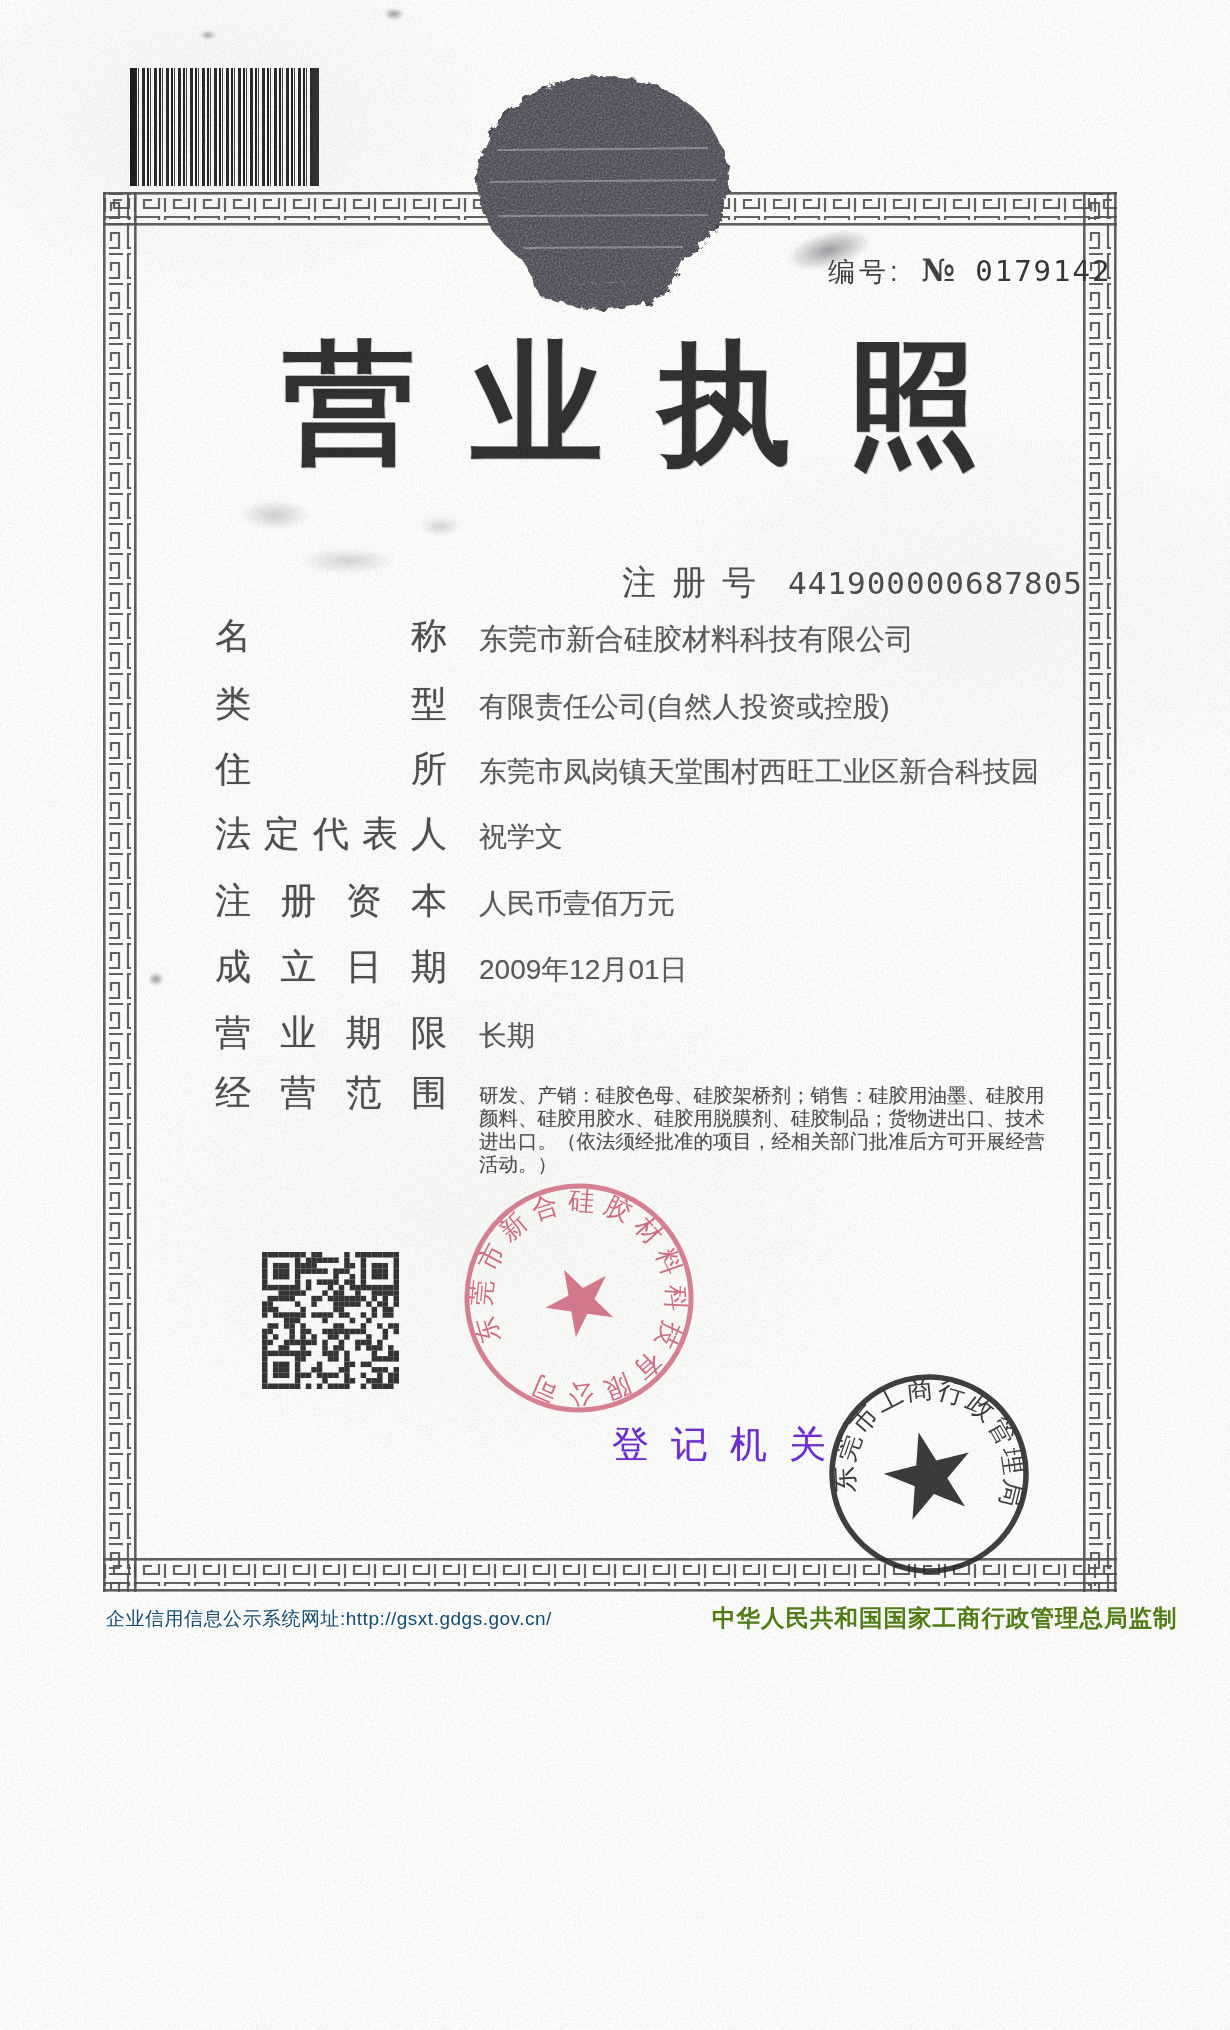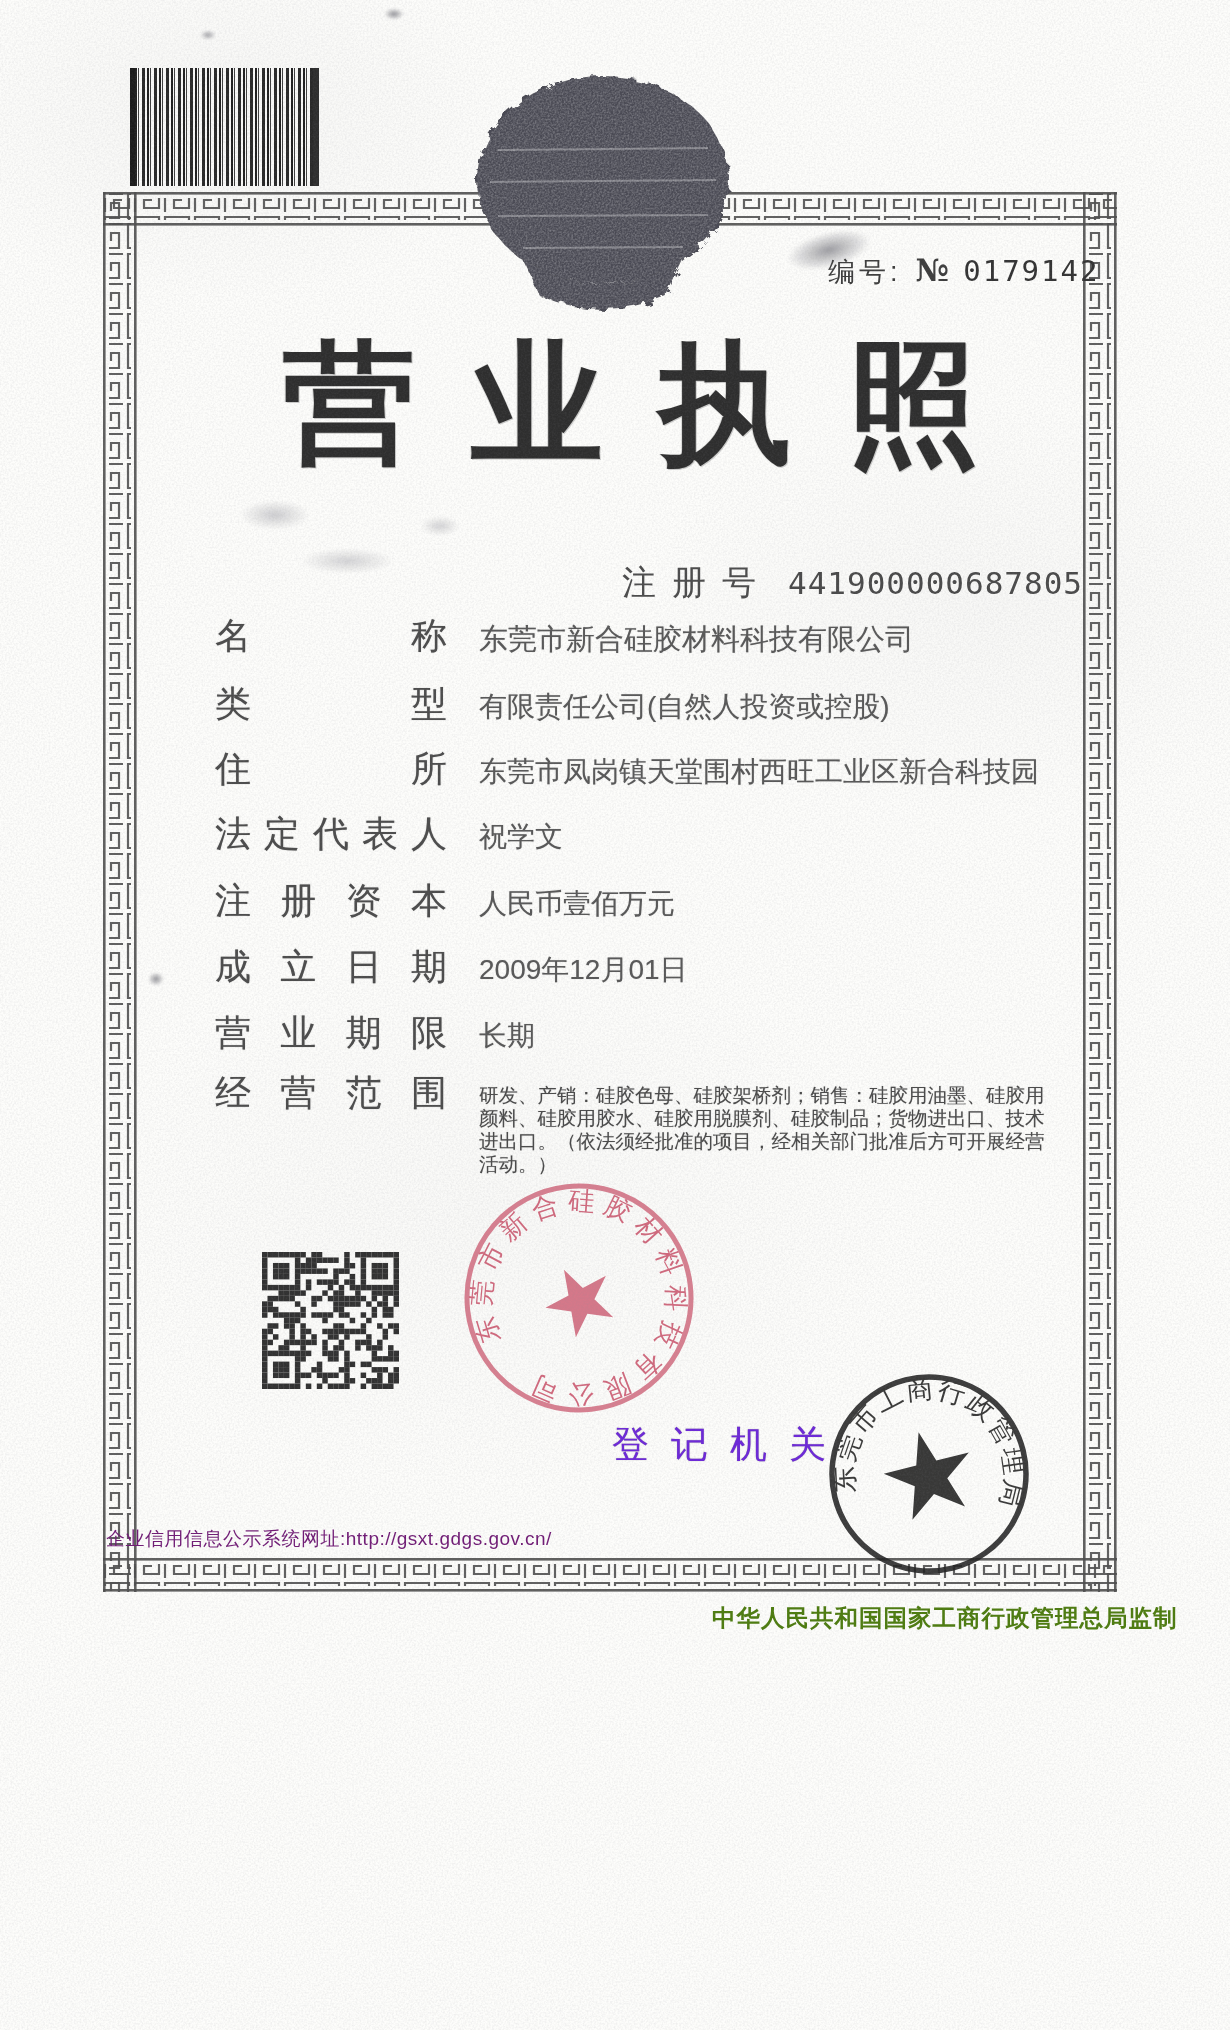--- a/index.html
+++ b/index.html
@@ -21,21 +21,21 @@
         rgba(30,30,30,.85) 3px 4px, rgba(0,0,0,0) 4px 7px, rgba(18,18,18,.9) 7px 10px, rgba(0,0,0,0) 10px 12px),
       repeating-linear-gradient(0deg, rgba(252,252,252,.55) 0 1px, rgba(0,0,0,0) 1px 4px,
         rgba(255,255,255,.4) 4px 5px, rgba(0,0,0,0) 5px 9px),
       repeating-linear-gradient(37deg, rgba(250,250,250,.3) 0 2px, rgba(0,0,0,0) 2px 6px);
     filter:blur(.3px);}
 
   
   .bstrip{position:absolute;opacity:.9;}
 
   
-  .serial{left:828px;top:252px;display:flex;align-items:baseline;gap:14px;color:#3d3d3d;}
+  .serial{left:828px;top:252px;display:flex;align-items:baseline;gap:20px;color:#3d3d3d;}
   .serial .lab{font-size:27px;letter-spacing:4px;}
   .serial .sym{font-family:"DejaVu Serif",serif;font-weight:bold;font-size:31px;}
   .serial .num{font-family:"DejaVu Sans Mono",monospace;font-size:29px;letter-spacing:2px;color:#333;}
 
   
   .title{left:16px;top:328px;width:1230px;text-align:center;font-size:132px;font-weight:900;
     letter-spacing:56px;text-indent:56px;color:#2e2e2e;line-height:1.15;
     text-shadow:1px 1px 0 rgba(60,60,60,.25), -1px 0 0 rgba(60,60,60,.18);filter:blur(.4px);}
 
   
@@ -51,21 +51,21 @@
     text-shadow:0 0 1px rgba(90,90,90,.4);filter:blur(.25px);}
   .fvalue.big{font-size:29px;}
   .fvalue.scope{font-size:19.5px;line-height:23px;width:592px;white-space:pre-line;padding-top:12px;color:#4a4a4a;}
 
   
   .registrar{left:612px;top:1420px;font-size:37px;letter-spacing:22px;color:#6d28d9;
     text-shadow:0 0 1px rgba(70,70,70,.5);filter:blur(.25px);}
   .issuedate{left:748px;top:1478px;font-size:31px;color:#3f3f3f;filter:blur(.25px);}
 
   
-  .footL{left:106px;top:1526px;font-size:19px;color:#701a75;letter-spacing:.5px;filter:blur(.2px);}
+  .footL{left:106px;top:1606px;font-size:19px;color:#0c4a6e;letter-spacing:.5px;filter:blur(.2px);}
   .footR{left:712px;top:1602px;font-size:23.5px;color:#4d7c0f;letter-spacing:1px;filter:blur(.2px);font-weight:bold;}
 
   .smudge{position:absolute;border-radius:50%;filter:blur(1.2px);pointer-events:none;}
 </style>
 </head>
 <body>
 
 <div class="page">
 
   <svg class="bstrip" style="left:103px;top:192px" width="1014" height="34">

